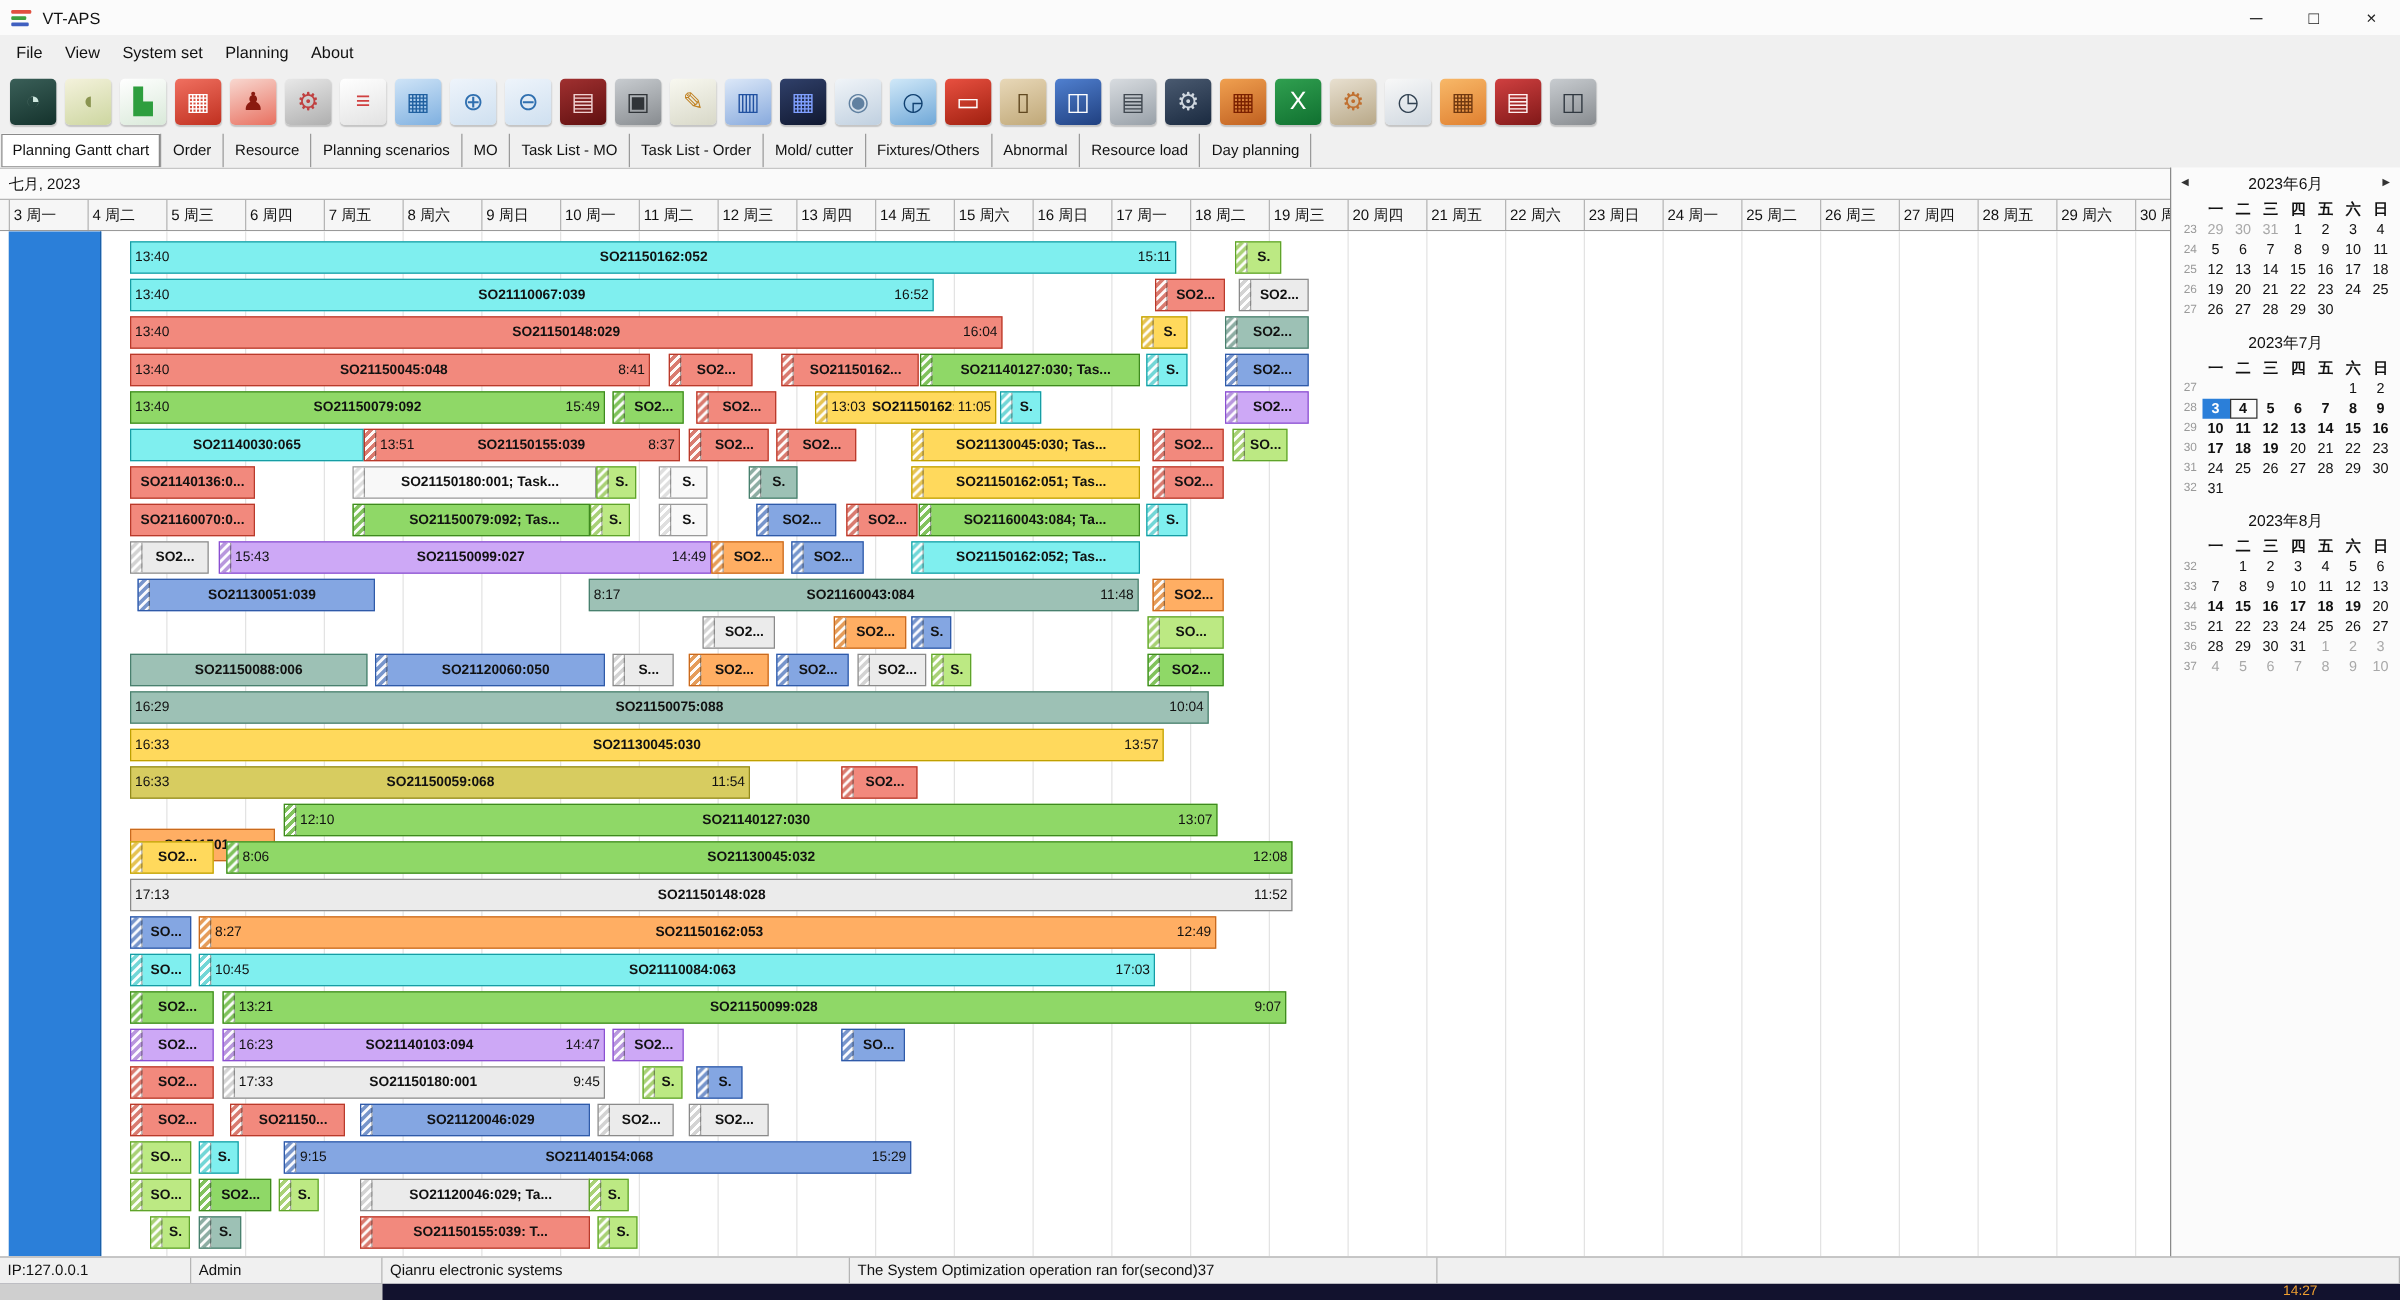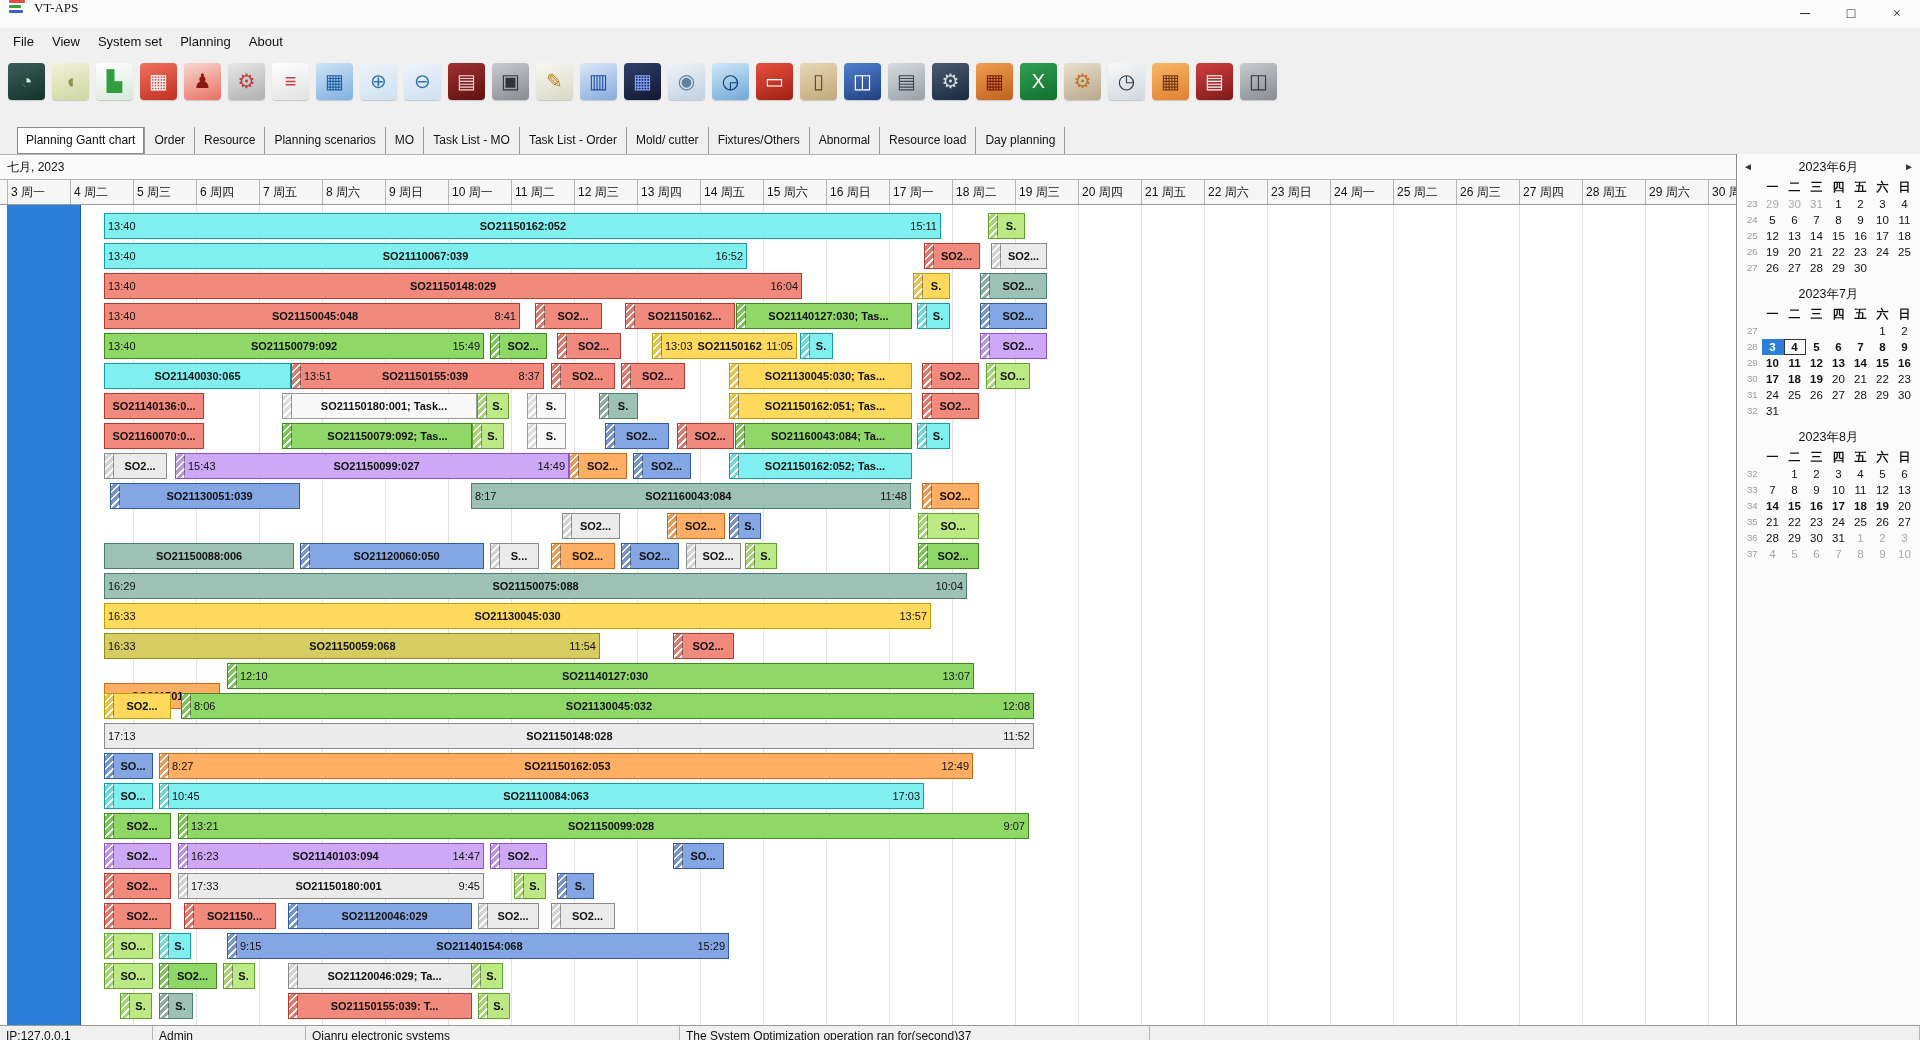--- a/index.html
+++ b/index.html
@@ -1,37 +1,37 @@
 <!DOCTYPE html>
 <html><head>
 <meta charset="utf-8">
 <style>
   * { box-sizing: border-box; margin: 0; padding: 0; }
   html, body { width: 1920px; height: 1040px; overflow: hidden;
     font-family: "Liberation Sans", sans-serif; background: #f0f0f0; color: #111; }
 
-  .titlebar { height: 28px; display: flex; align-items: flex-start; background: #fbfbfb; font-family: Liberation Serif, serif; }
+  .titlebar { height: 28px; display: flex; align-items: center; background: #fbfbfb; }
   .app-icon { width: 18px; margin: 0 7px 0 9px; display: flex; flex-direction: column; gap: 2px; }
   .app-icon i { display: block; height: 3px; border-radius: 1px; }
   .app-icon i:nth-child(1) { background: #e05040; width: 16px; }
   .app-icon i:nth-child(2) { background: #3fa03f; width: 12px; }
   .app-icon i:nth-child(3) { background: #4060c0; width: 14px; }
   .title-text { font-size: 13px; }
   .win-controls { margin-left: auto; display: flex; }
   .win-btn { width: 46px; height: 28px; display: flex; align-items: center; justify-content: center;
     font-size: 14px; color: #222; }
 
   .menubar { height: 27px; display: flex; align-items: center; padding-left: 4px; }
   .menu-item { padding: 4px 9px; font-size: 13px; cursor: default; }
 
   .toolbar { height: 52px; display: flex; align-items: center; padding-left: 8px; gap: 7px; }
   .tool { width: 37px; height: 37px; border-radius: 4px; display: flex; align-items: center;
     justify-content: center; font-size: 20px; flex: 0 0 auto; box-shadow: 0 1px 1px rgba(0,0,0,.18); }
 
-  .tabbar { height: 27px; display: flex; align-items: stretch; padding-left: 17px; margin-top: 20px; }
+  .tabbar { height: 27px; display: flex; align-items: stretch; padding-left: 1px; }
   .tab { font-size: 12px; line-height: 26px; padding: 0 9px; border-right: 1px solid #9a9a9a;
     white-space: nowrap; cursor: default; }
   .tab.active { background: #ffffff; box-shadow: inset 0 0 0 1px #8a8a8a; }
 
   .main { display: flex; height: 871px; }
   .gantt { flex: 1; position: relative; background: #fff; overflow: hidden; }
   .month-header { height: 26px; line-height: 25px; font-size: 12px; padding-left: 7px;
     border-top: 1px solid #b5b5b5; border-bottom: 1px solid #b5b5b5; background: #fafafa; }
   .day-header { height: 25px; position: relative; border-bottom: 1px solid #9a9a9a; background: #f6f6f6; overflow: hidden; }
   .day-cell { position: absolute; top: 0; height: 25px; line-height: 24px; font-size: 12px;

